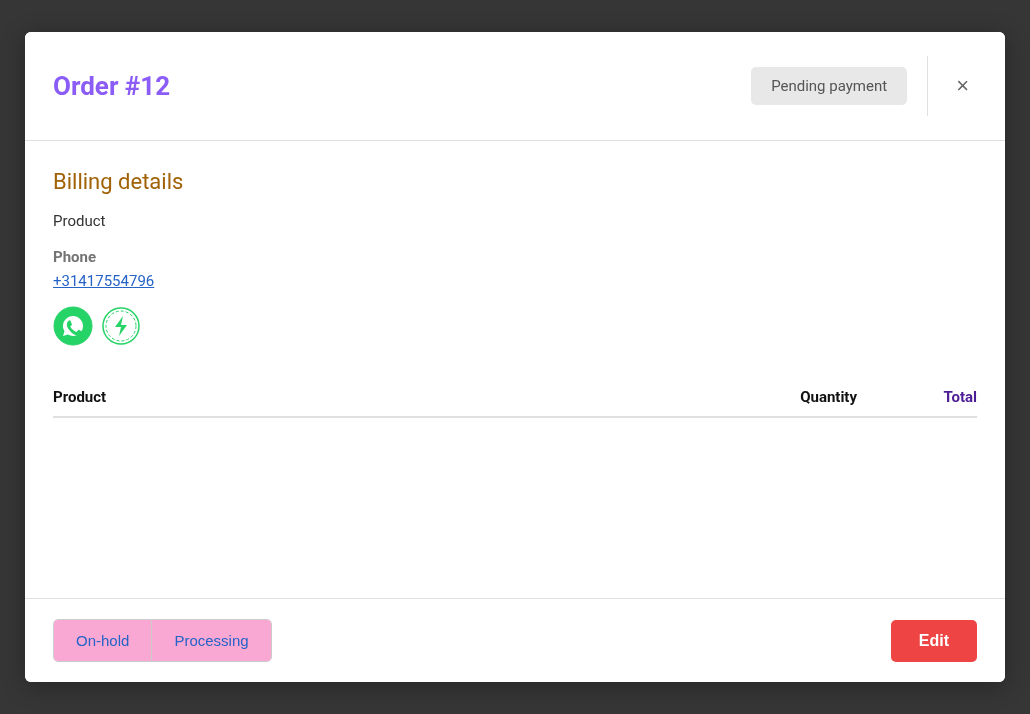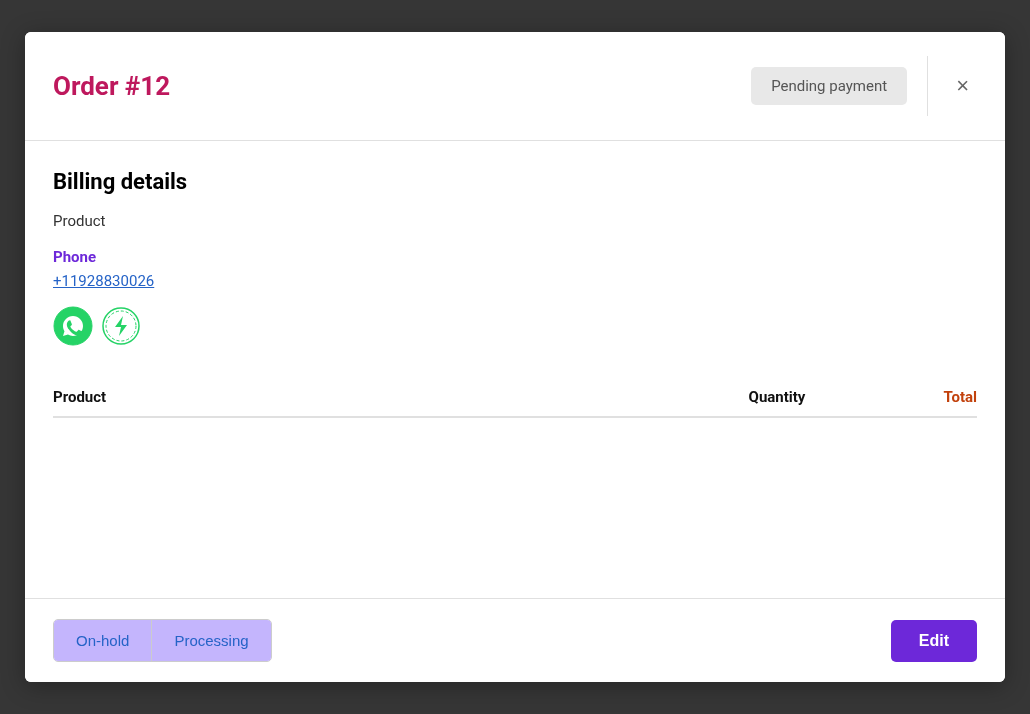--- a/index.html
+++ b/index.html
@@ -43,21 +43,21 @@
       align-items: center;
       justify-content: space-between;
       padding: 24px 28px;
       border-bottom: 1px solid #e0e0e0;
       background: #ffffff;
     }
 
     .modal-title {
       font-size: 26px;
       font-weight: 700;
-      color: #be185d;
+      color: #8b5cf6;
     }
 
     .modal-header-right {
       display: flex;
       align-items: center;
       gap: 0;
       padding-left: 14px;
     }
 
     .status-badge {
@@ -87,35 +87,35 @@
       line-height: 1;
     }
 
     .modal-body {
       padding: 28px 28px 24px 28px;
       flex: 1;
     }
 
     .billing-title {
       font-size: 22px;
-      font-weight: 700;
-      color: #000000;
+      font-weight: 400;
+      color: #a16207;
       margin-bottom: 18px;
     }
 
     .customer-name {
       font-size: 15px;
       color: #333333;
       margin-bottom: 18px;
     }
 
     .phone-label {
       font-size: 15px;
       font-weight: 700;
-      color: #6d28d9;
+      color: #737373;
       margin-bottom: 6px;
     }
 
     .phone-link {
       color: #2563c7;
       text-decoration: underline;
       font-size: 15px;
       display: block;
       margin-bottom: 16px;
     }
@@ -148,28 +148,28 @@
       font-size: 15px;
       font-weight: 700;
       color: #111111;
     }
 
     .col-quantity {
       width: 160px;
       font-size: 15px;
       font-weight: 700;
       color: #111111;
-      text-align: center;
+      text-align: right;
     }
 
     .col-total {
       width: 120px;
       font-size: 15px;
       font-weight: 700;
-      color: #c2410c;
+      color: #4c1d95;
       text-align: right;
     }
 
     .modal-footer {
       display: flex;
       align-items: center;
       justify-content: space-between;
       padding: 20px 28px;
       border-top: 1px solid #e0e0e0;
       background: #ffffff;
@@ -178,35 +178,35 @@
     .status-buttons {
       display: flex;
       gap: 0;
       border: 1px solid #cccccc;
       border-radius: 5px;
       overflow: hidden;
     }
 
     .status-btn {
       padding: 12px 22px;
-      background: #c4b5fd;
+      background: #f9a8d4;
       border: none;
       border-right: 1px solid #cccccc;
       font-size: 15px;
       color: #2563c7;
       cursor: pointer;
       font-weight: 400;
     }
 
     .status-btn:last-child {
       border-right: none;
     }
 
     .edit-btn {
-      background: #6d28d9;
+      background: #ef4444;
       color: #ffffff;
       border: none;
       border-radius: 5px;
       padding: 12px 28px;
       font-size: 16px;
       font-weight: 600;
       cursor: pointer;
     }
   </style>
 </head>
@@ -224,21 +224,21 @@
       </div>
     </div>
 
     <div class="modal-body">
       <h2 class="billing-title">Billing details</h2>
 
       <p class="customer-name">Product</p>
 
       <p class="phone-label">Phone</p>
 
-      <a class="phone-link" href="#">+11928830026</a>
+      <a class="phone-link" href="#">+31417554796</a>
 
       <div class="contact-icons">
 
         <svg class="whatsapp-icon" viewBox="0 0 40 40" xmlns="http://www.w3.org/2000/svg">
           <circle cx="20" cy="20" r="19" fill="#25D366" stroke="#25D366" stroke-width="1"></circle>
           <path d="M20 10C14.477 10 10 14.477 10 20C10 21.9 10.54 23.67 11.47 25.17L10 30L14.97 28.56C16.43 29.42 18.15 29.94 20 29.94C25.523 29.94 30 25.463 30 19.94C30 14.477 25.523 10 20 10Z" fill="white"></path>
           <path d="M16.5 14.5C16.2 14.5 15.7 14.6 15.3 15.1C14.9 15.6 13.8 16.6 13.8 18.7C13.8 20.8 15.35 22.8 15.55 23.1C15.75 23.4 18.4 27.5 22.4 29.1C25.7 30.4 26.4 30.1 27.1 30C27.8 29.9 29.4 28.9 29.7 27.9C30.0 26.9 30.0 26.0 29.9 25.8C29.8 25.6 29.5 25.5 29.1 25.3C28.7 25.1 26.6 24.1 26.2 23.9C25.8 23.7 25.6 23.6 25.3 24.0C25.0 24.4 24.2 25.3 23.9 25.6C23.7 25.9 23.4 25.9 23.0 25.7C22.6 25.5 21.3 25.1 19.8 23.7C18.6 22.6 17.8 21.3 17.5 20.9C17.3 20.5 17.5 20.3 17.7 20.1C17.9 19.9 18.1 19.6 18.3 19.4C18.5 19.2 18.6 19.0 18.8 18.7C19.0 18.4 18.9 18.1 18.8 17.9C18.7 17.7 17.9 15.6 17.6 14.9C17.3 14.2 17.0 14.3 16.7 14.3L16.5 14.5Z" fill="#25D366"></path>
         </svg>
 
         <svg class="zap-icon" viewBox="0 0 40 40" xmlns="http://www.w3.org/2000/svg">

